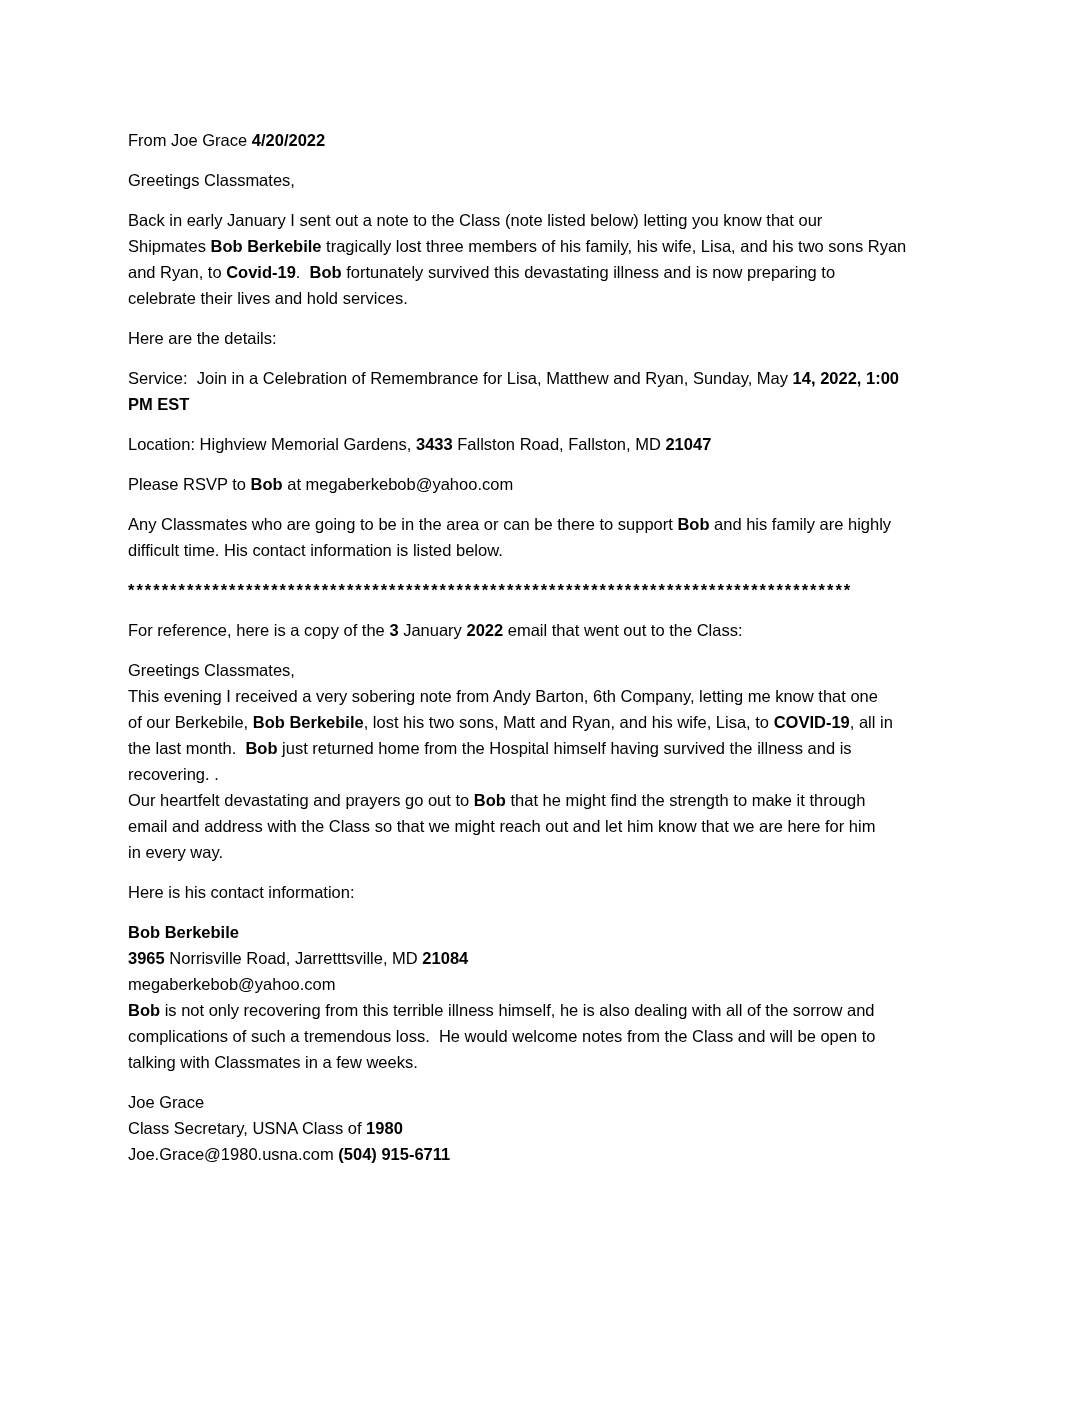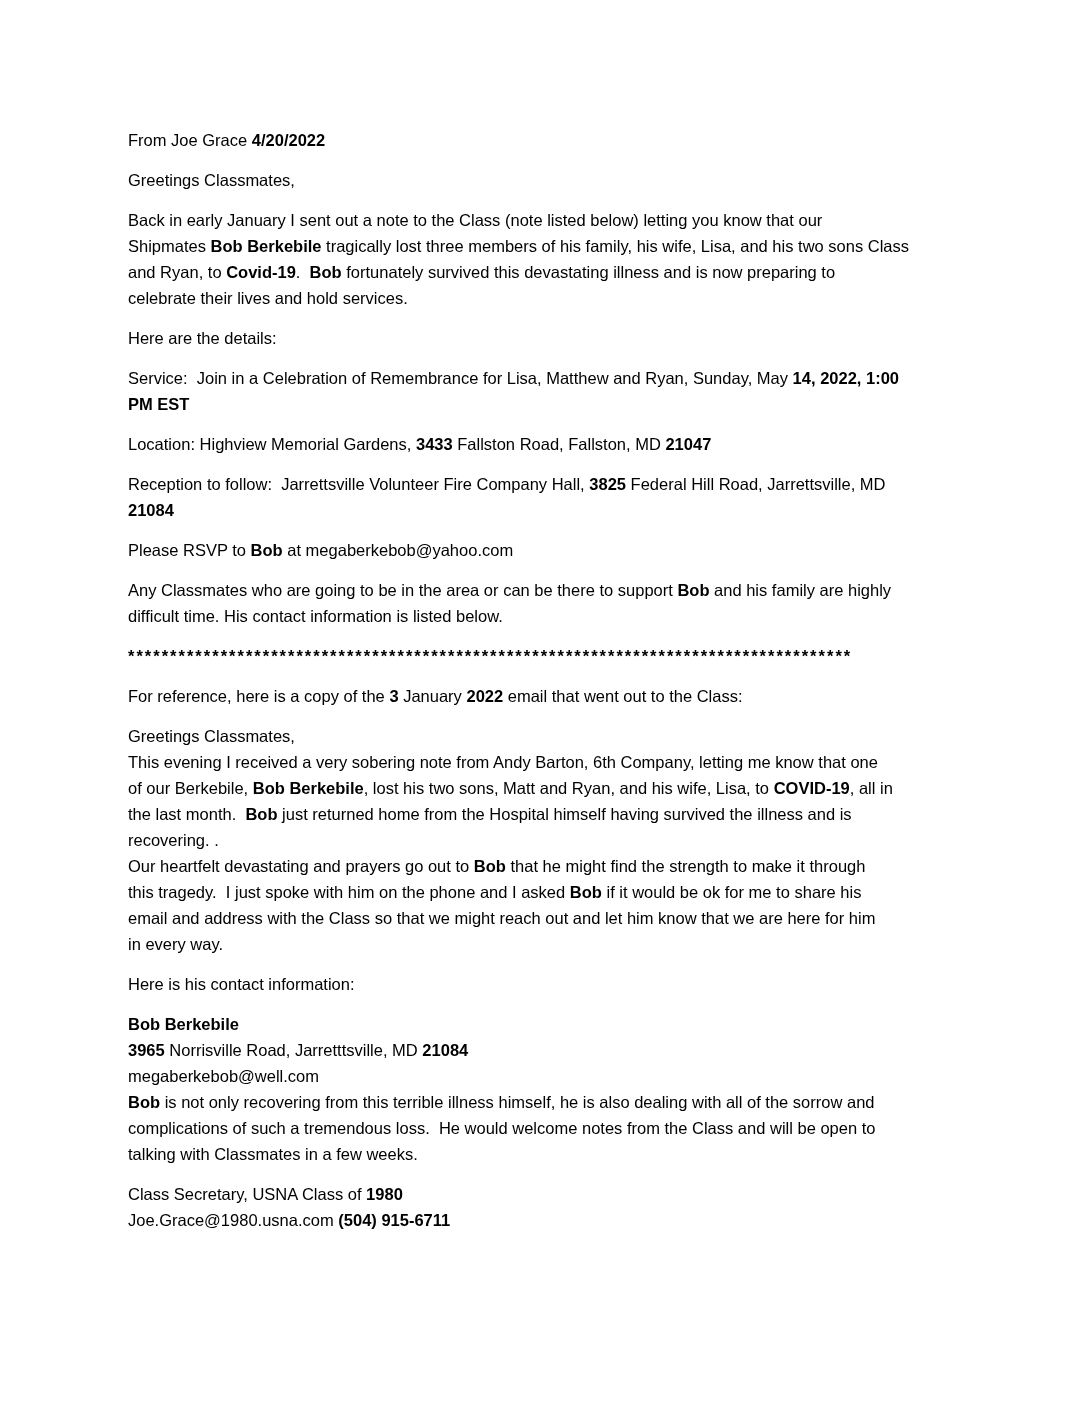--- a/index.html
+++ b/index.html
@@ -41,37 +41,33 @@
 <div class="page">
   <div>
       <p class="para">
         <span class="line"><span class="seg">From Joe Grace </span><span class="seg bold">4/20/2022</span></span>
       </p>
       <p class="para">
         <span class="line"><span class="seg">Greetings Classmates,</span></span>
       </p>
       <p class="para">
         <span class="line"><span class="seg">Back in early January I sent out a note to the Class (note listed below) letting you know that our</span></span>
-        <span class="line"><span class="seg">Shipmates </span><span class="seg bold">Bob Berkebile</span><span class="seg"> tragically lost three members of his family, his wife, Lisa, and his two sons Class</span></span>
+        <span class="line"><span class="seg">Shipmates </span><span class="seg bold">Bob Berkebile</span><span class="seg"> tragically lost three members of his family, his wife, Lisa, and his two sons Ryan</span></span>
         <span class="line"><span class="seg">and Ryan, to </span><span class="seg bold">Covid-19</span><span class="seg">.  </span><span class="seg bold">Bob</span><span class="seg"> fortunately survived this devastating illness and is now preparing to</span></span>
         <span class="line"><span class="seg">celebrate their lives and hold services.</span></span>
       </p>
       <p class="para">
         <span class="line"><span class="seg">Here are the details:</span></span>
       </p>
       <p class="para">
         <span class="line"><span class="seg">Service:  Join in a Celebration of Remembrance for Lisa, Matthew and Ryan, Sunday, May </span><span class="seg bold">14, 2022, 1:00</span></span>
         <span class="line"><span class="seg bold">PM EST</span></span>
       </p>
       <p class="para">
         <span class="line"><span class="seg">Location: Highview Memorial Gardens, </span><span class="seg bold">3433</span><span class="seg"> Fallston Road, Fallston, MD </span><span class="seg bold">21047</span></span>
-      </p>
-      <p class="para">
-        <span class="line"><span class="seg">Reception to follow:  Jarrettsville Volunteer Fire Company Hall, </span><span class="seg bold">3825</span><span class="seg"> Federal Hill Road, Jarrettsville, MD</span></span>
-        <span class="line"><span class="seg bold">21084</span></span>
       </p>
       <p class="para">
         <span class="line"><span class="seg">Please RSVP to </span><span class="seg bold">Bob</span><span class="seg"> at megaberkebob@yahoo.com</span></span>
       </p>
       <p class="para">
         <span class="line"><span class="seg">Any Classmates who are going to be in the area or can be there to support </span><span class="seg bold">Bob</span><span class="seg"> and his family are highly</span></span>
         <span class="line"><span class="seg">difficult time. His contact information is listed below.</span></span>
       </p>
       <p class="para divider">
         <span class="line"><span class="seg bold">**************************************************************************************</span></span>
@@ -79,33 +75,33 @@
       <p class="para">
         <span class="line"><span class="seg">For reference, here is a copy of the </span><span class="seg bold">3</span><span class="seg"> January </span><span class="seg bold">2022</span><span class="seg"> email that went out to the Class:</span></span>
       </p>
       <p class="para">
         <span class="line"><span class="seg">Greetings Classmates,</span></span>
         <span class="line"><span class="seg">This evening I received a very sobering note from Andy Barton, 6th Company, letting me know that one</span></span>
         <span class="line"><span class="seg">of our Berkebile, </span><span class="seg bold">Bob Berkebile</span><span class="seg">, lost his two sons, Matt and Ryan, and his wife, Lisa, to </span><span class="seg bold">COVID-19</span><span class="seg">, all in</span></span>
         <span class="line"><span class="seg">the last month.  </span><span class="seg bold">Bob</span><span class="seg"> just returned home from the Hospital himself having survived the illness and is</span></span>
         <span class="line"><span class="seg">recovering. .</span></span>
         <span class="line"><span class="seg">Our heartfelt devastating and prayers go out to </span><span class="seg bold">Bob</span><span class="seg"> that he might find the strength to make it through</span></span>
-        <span class="line"><span class="seg">this tragedy.  I just spoke with him on the phone and I asked </span><span class="seg bold">Bob</span><span class="seg"> if it would be ok for me to share his</span></span>
         <span class="line"><span class="seg">email and address with the Class so that we might reach out and let him know that we are here for him</span></span>
         <span class="line"><span class="seg">in every way.</span></span>
       </p>
       <p class="para">
         <span class="line"><span class="seg">Here is his contact information:</span></span>
       </p>
       <p class="para">
         <span class="line"><span class="seg bold">Bob Berkebile</span></span>
         <span class="line"><span class="seg bold">3965</span><span class="seg"> Norrisville Road, Jarretttsville, MD </span><span class="seg bold">21084</span></span>
-        <span class="line"><span class="seg">megaberkebob@well.com</span></span>
+        <span class="line"><span class="seg">megaberkebob@yahoo.com</span></span>
         <span class="line"><span class="seg bold">Bob</span><span class="seg"> is not only recovering from this terrible illness himself, he is also dealing with all of the sorrow and</span></span>
         <span class="line"><span class="seg">complications of such a tremendous loss.  He would welcome notes from the Class and will be open to</span></span>
         <span class="line"><span class="seg">talking with Classmates in a few weeks.</span></span>
       </p>
       <p class="para">
+        <span class="line"><span class="seg">Joe Grace</span></span>
         <span class="line"><span class="seg">Class Secretary, USNA Class of </span><span class="seg bold">1980</span></span>
         <span class="line"><span class="seg">Joe.Grace@1980.usna.com </span><span class="seg bold">(504) 915-6711</span></span>
       </p>
     </div>
 </div>
 
 </body></html>

